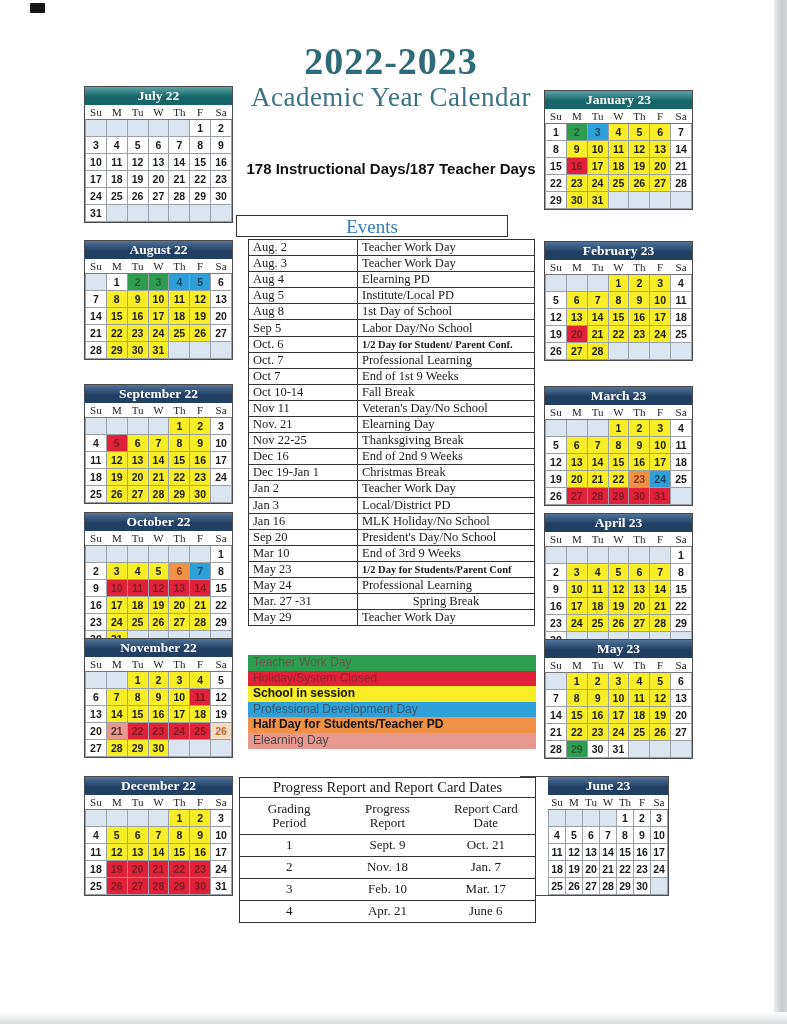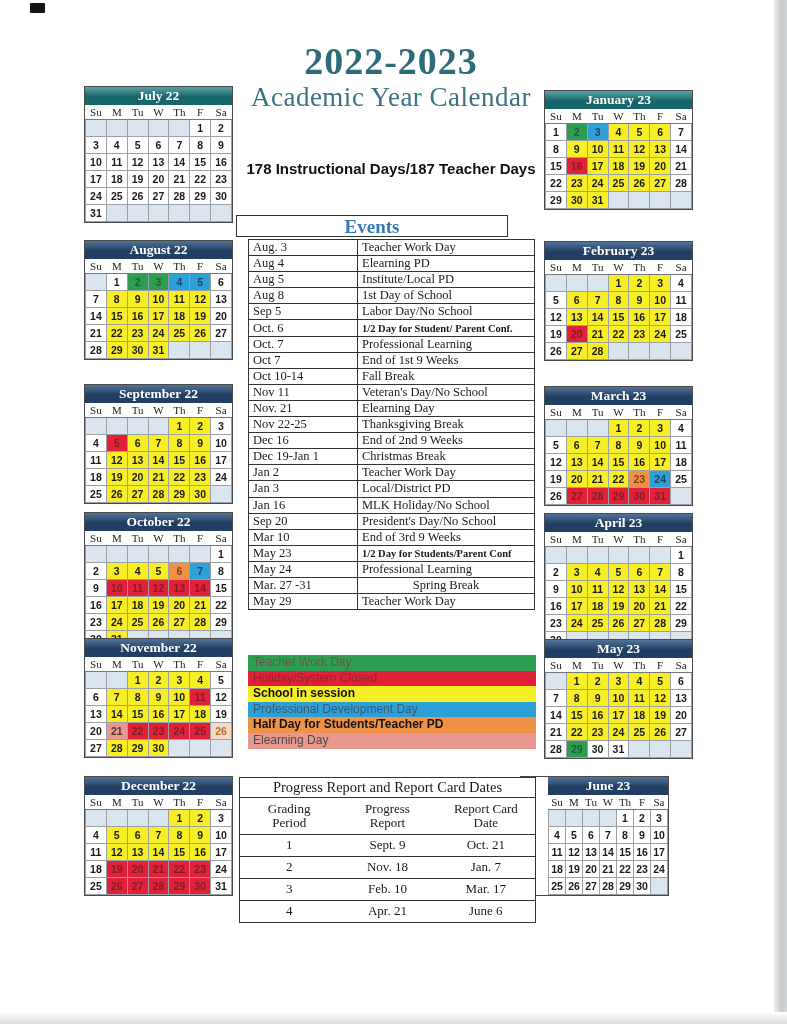--- a/index.html
+++ b/index.html
@@ -26,21 +26,21 @@
     font-family:"Liberation Serif",serif;}
   .month table{border-collapse:collapse;width:100%;table-layout:fixed;}
   .month td{border:1px solid #9aa0a6;text-align:center;height:16px;
     font-family:"Liberation Sans",sans-serif;font-size:10.5px;font-weight:bold;padding:0;}
   .month tr.dow td{border:none;border-bottom:1px solid #777;background:#fff;
     font-family:"Liberation Serif",serif;font-weight:normal;font-size:11px;color:#222;height:14px;}
 
   
   .events{position:absolute;left:236px;top:215px;width:300px;}
   .events-title{border:1px solid #333;width:272px;height:22px;line-height:22px;text-align:center;
-    font-size:19px;font-weight:bold;color:#3579b8;background:#fff;box-sizing:border-box;}
+    font-size:19px;font-weight:normal;color:#3579b8;background:#fff;box-sizing:border-box;}
   .events-table{border-collapse:collapse;margin-left:12px;margin-top:2px;}
   .events-table td{border:1px solid #333;font-size:12.5px;height:15.1px;padding:0 4px;color:#1a1a1a;
     font-family:"Liberation Serif",serif;white-space:nowrap;}
   .events-table td.ev-date{width:100px;}
   .events-table td.ev-desc{width:168px;}
   .events-table td.small{font-size:10.5px;font-weight:bold;}
   .events-table td.center{text-align:center;}
 
   
   .legend{position:absolute;left:248px;top:655px;width:288px;}
@@ -828,20 +828,24 @@
         </tr>
       </tbody>
     </table>
   </div>
 
 <div class="events">
   <div class="events-title">Events</div>
   <table class="events-table">
       <tbody id="events-body">
         <tr>
+          <td class="ev-date">Aug. 2</td>
+          <td class="ev-desc">Teacher Work Day</td>
+        </tr>
+        <tr>
           <td class="ev-date">Aug. 3</td>
           <td class="ev-desc">Teacher Work Day</td>
         </tr>
         <tr>
           <td class="ev-date">Aug 4</td>
           <td class="ev-desc">Elearning PD</td>
         </tr>
         <tr>
           <td class="ev-date">Aug 5</td>
           <td class="ev-desc">Institute/Local PD</td>

